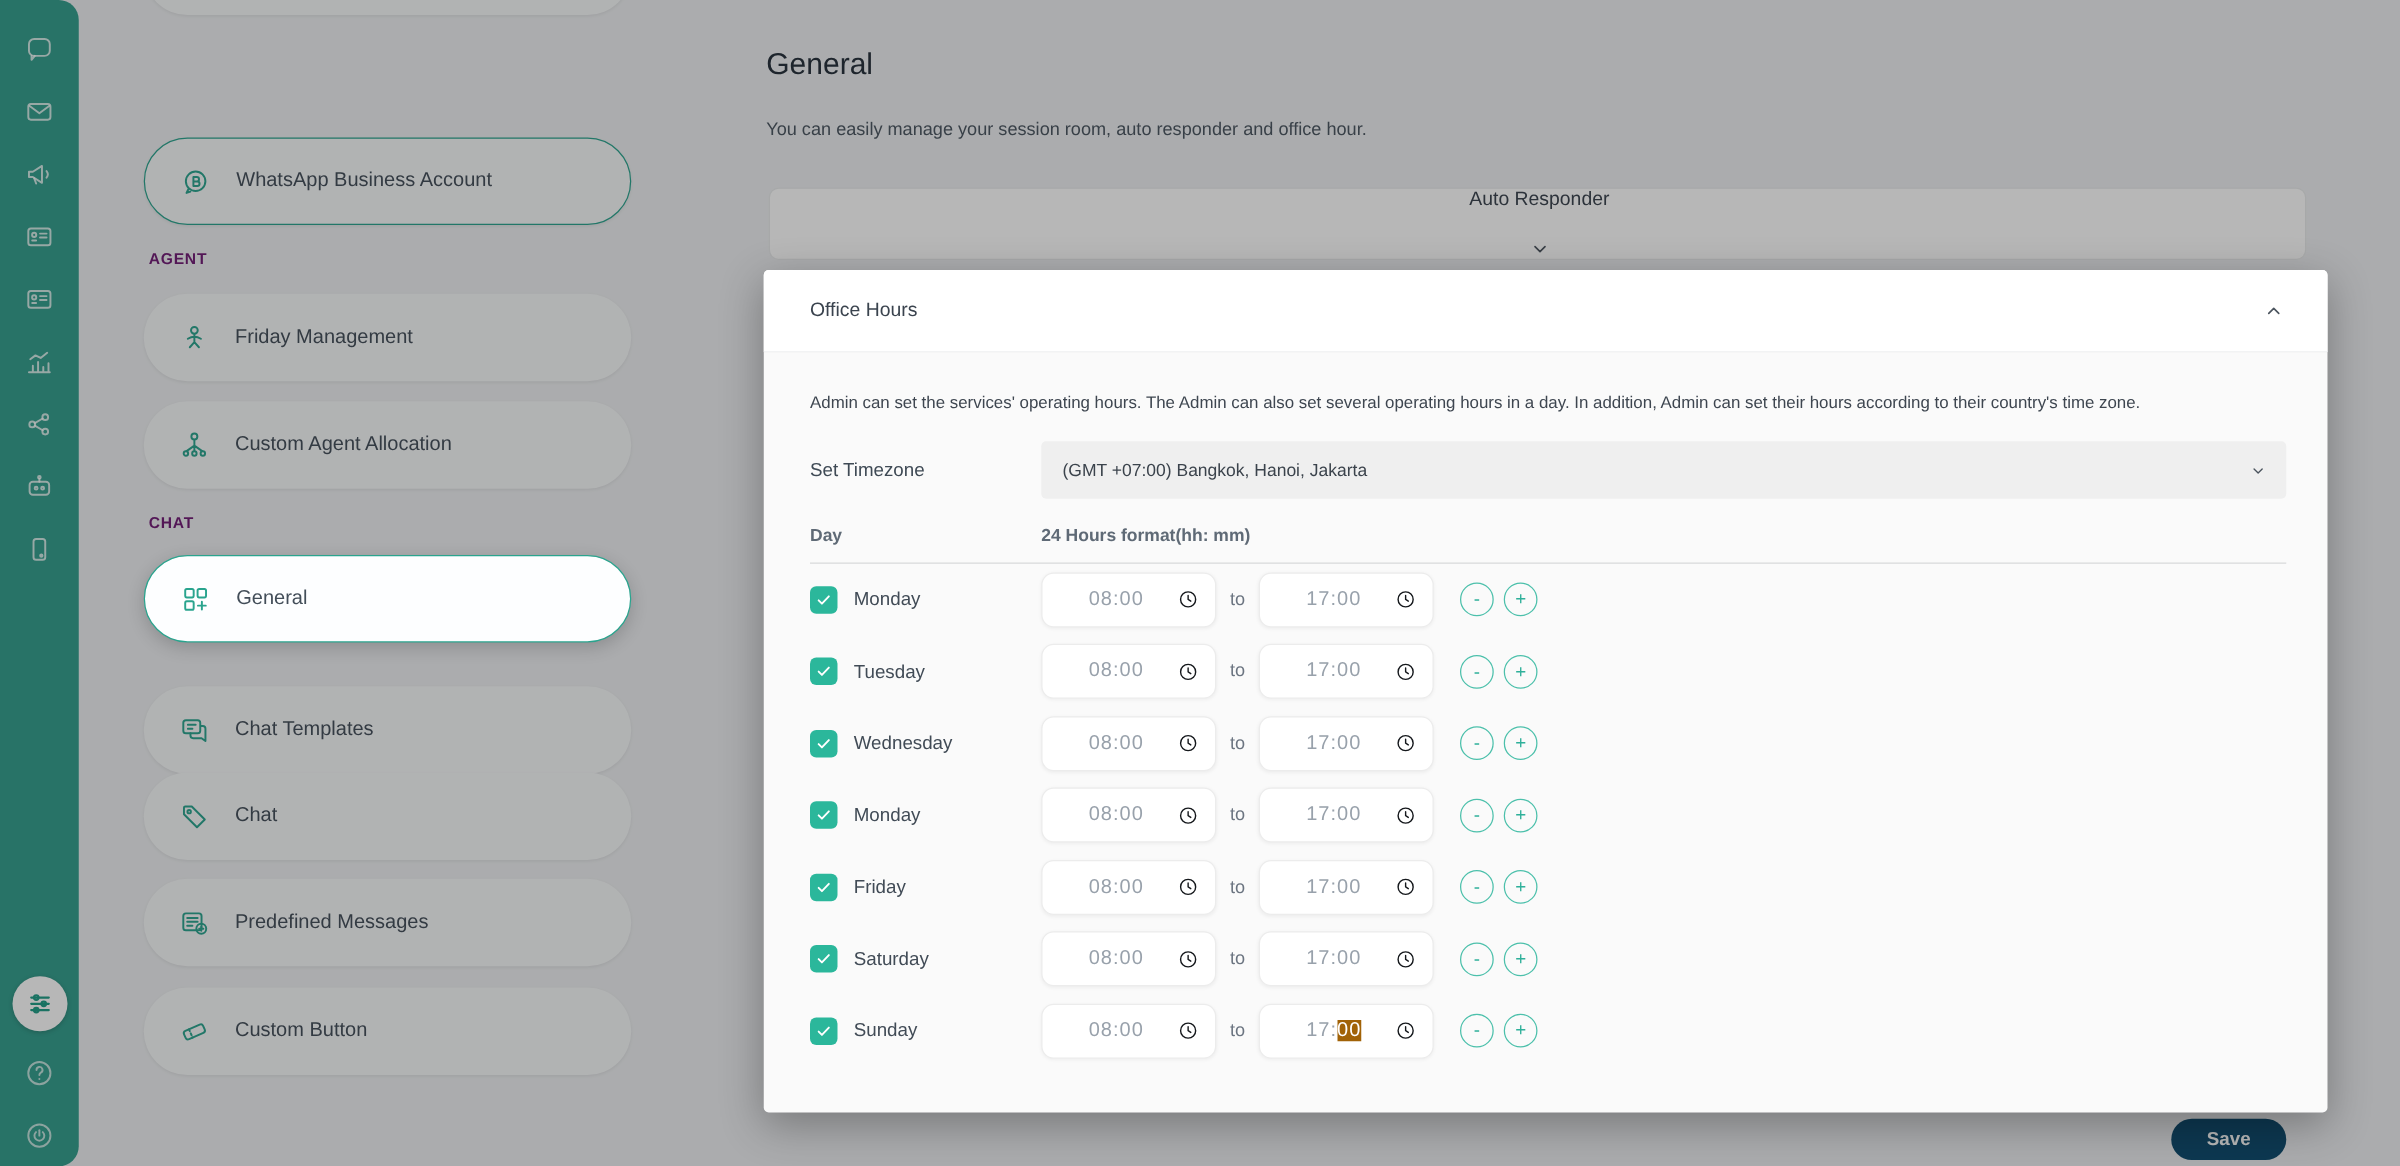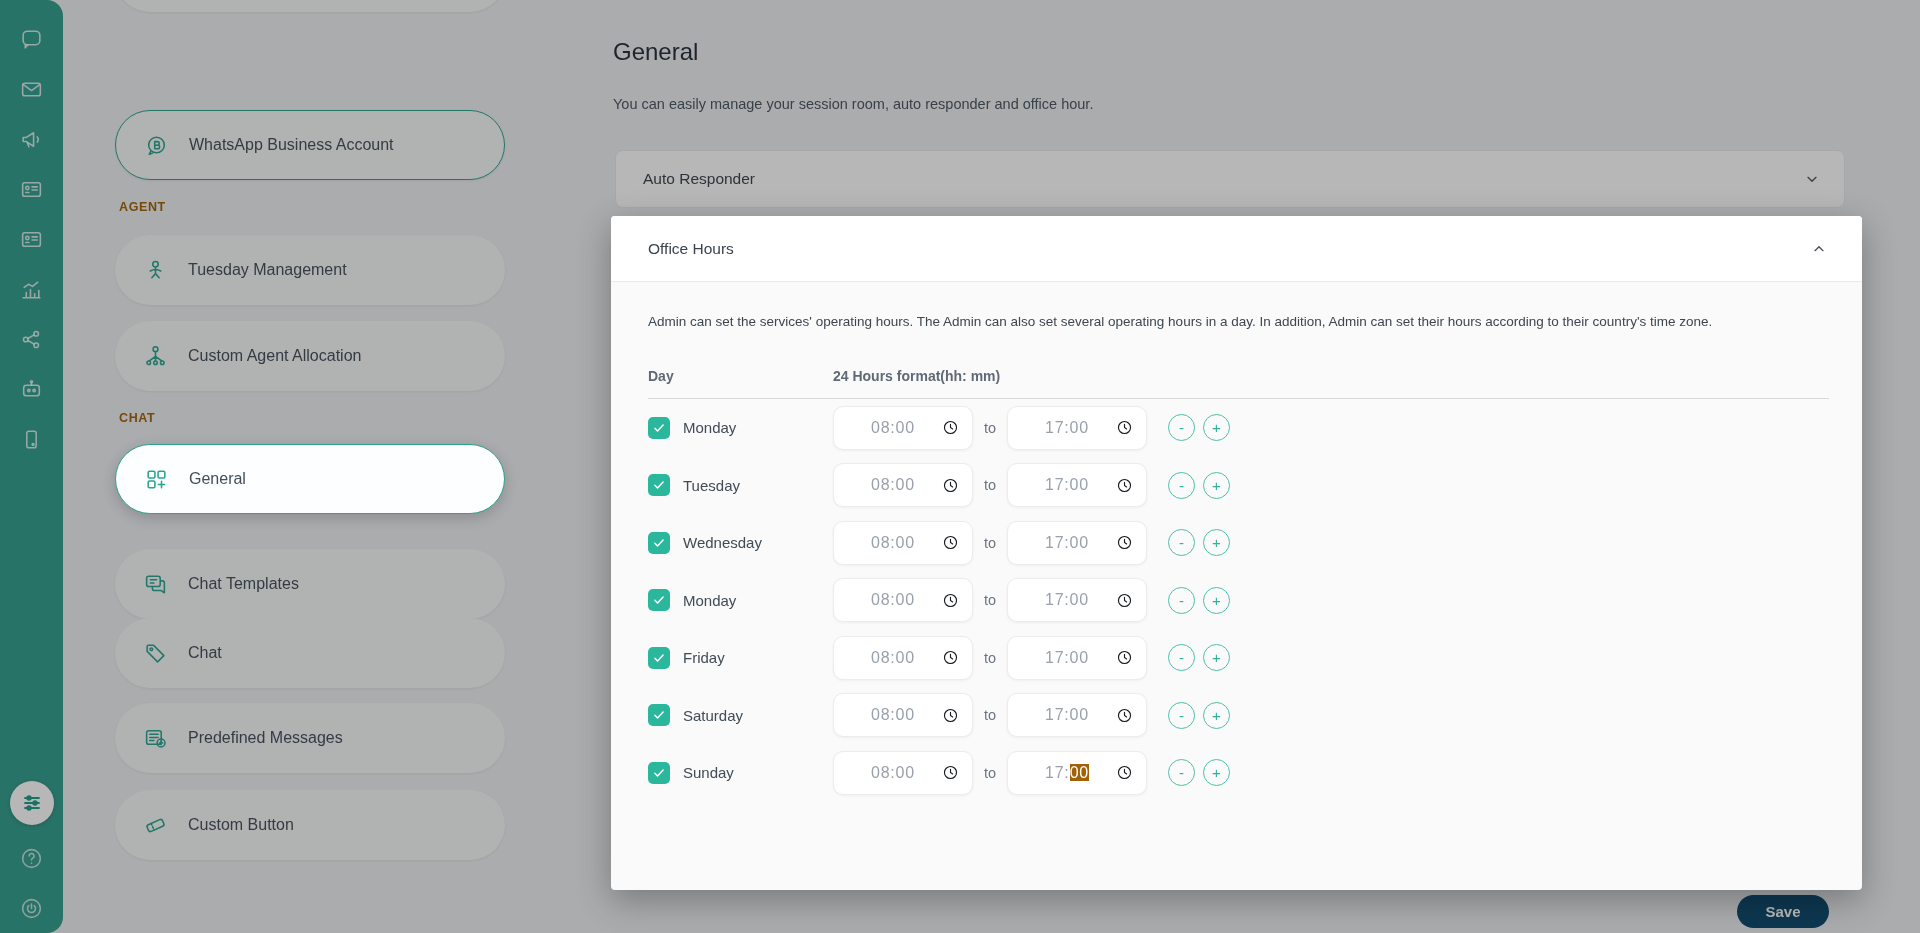--- a/index.html
+++ b/index.html
@@ -26,31 +26,31 @@
   .side-item { position:absolute; left:52px; width:390px; height:70px; border-radius:35px;
     background:#f7f9fa; box-shadow:0 1px 3px rgba(0,0,0,.07);
     display:flex; align-items:center; padding-left:28px; gap:20px; cursor:pointer; }
   .side-item svg { width:25px; height:25px; stroke:#2aa48e; fill:none; stroke-width:1.5;
     stroke-linecap:round; stroke-linejoin:round; flex:0 0 auto; }
   .side-item .lbl { font-size:16px; color:#434e59; }
   .side-item.outlined { border:1px solid #2aa48e; }
   .side-item.active { background:#fdfeff; border:1.5px solid #2aa48e; z-index:60;
     box-shadow:0 4px 14px rgba(0,0,0,.18); }
   .section-label { position:absolute; left:56px; font-size:12.5px; font-weight:700;
-    letter-spacing:.6px; color:#a16207; }
+    letter-spacing:.6px; color:#701a75; }
   .scroll-thumb { position:absolute; left:557px; top:318px; width:5px; height:496px;
     background:#9d9d9d; border-radius:3px; }
 
   
   .content { position:absolute; left:560px; top:0; right:0; height:933px; }
   .page-title { position:absolute; left:53px; top:38px; font-size:24px; font-weight:500; color:#252f3a; }
   .page-sub { position:absolute; left:53px; top:96px; font-size:14.5px; color:#4a5560; }
   .collapse-bar { position:absolute; left:55px; top:150px; width:1230px; height:58px;
     background:#ffffff; border:1px solid #e8eaeb; border-radius:8px;
-    display:flex; align-items:center; padding:0 24px 0 27px; cursor:pointer; }
+    display:flex; align-items:center; padding:0 24px 0 27px; cursor:pointer;flex-direction:column; }
   .collapse-bar .lbl { font-size:15.5px; color:#3a434e; flex:1; }
   .chev { width:16px; height:16px; stroke:#4b545e; fill:none; stroke-width:2; stroke-linecap:round; stroke-linejoin:round; }
 
   
   .overlay { position:absolute; inset:0; background:rgba(15,15,15,.30); z-index:50; }
 
   
   .office-card { position:absolute; left:611px; top:216px; width:1251px; height:674px;
     background:#fafafa; border-radius:4px; z-index:60; box-shadow:0 10px 34px rgba(0,0,0,.30);
     display:flex; flex-direction:column; }
@@ -195,21 +195,21 @@
     <span class="lbl">WhatsApp Business Account</span>
   </div>
 
   <div class="section-label" style="top:200px">AGENT</div>
 
   <div class="side-item" style="top:235px">
     <svg viewBox="0 0 24 24">
       <circle cx="12" cy="6" r="2.6"></circle>
         <path d="M12 9v6M12 15l-3.5 4M12 15l3.5 4M7 12.5c3-1.8 7-1.8 10 0"></path>
     </svg>
-    <span class="lbl">Tuesday Management</span>
+    <span class="lbl">Friday Management</span>
   </div>
 
   <div class="side-item" style="top:321px">
     <svg viewBox="0 0 24 24">
       <circle cx="12" cy="5" r="2.3"></circle>
         <path d="M12 8v4M12 12l-6 4.2M12 12v4.2M12 12l6 4.2"></path>
       <circle cx="5.5" cy="18" r="1.7"></circle>
         <circle cx="12" cy="18" r="1.7"></circle>
         <circle cx="18.5" cy="18" r="1.7"></circle>
     </svg>
@@ -286,20 +286,29 @@
   <div class="card-head">
     <span class="lbl">Office Hours</span>
     <svg class="chev" viewBox="0 0 24 24">
         <path d="M6 14.5l6-6 6 6"></path>
       </svg>
   </div>
 
   <div class="card-body">
     <p class="desc">Admin can set the services' operating hours. The Admin can also set several operating hours in a day. In addition, Admin can set their hours according to their country's time zone.</p>
 
+    <div class="tz-row">
+      <span class="tz-label">Set Timezone</span>
+      <div class="tz-select">
+        <span class="val">(GMT +07:00) Bangkok, Hanoi, Jakarta</span>
+        <svg class="chev" style="width:13px;height:13px" viewBox="0 0 24 24">
+            <path d="M6 9.5l6 6 6-6"></path>
+          </svg>
+      </div>
+    </div>
 
     <div class="cols-row">
       <span class="col-day">Day</span>
       <span class="col-fmt">24 Hours format(hh: mm)</span>
     </div>
 
     <div id="rows">
 
       <div class="day-row">
         <div class="day-cell">

